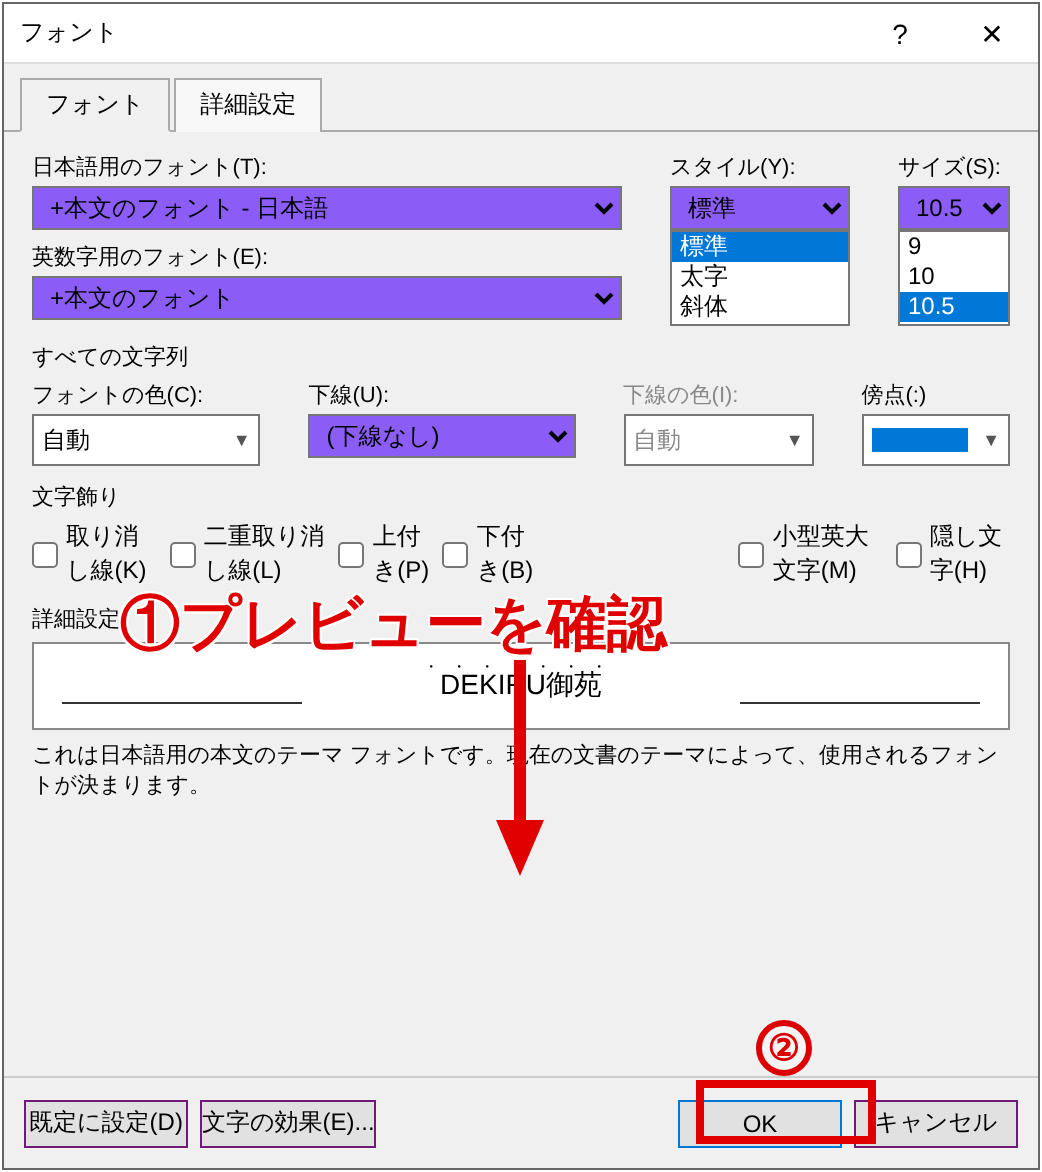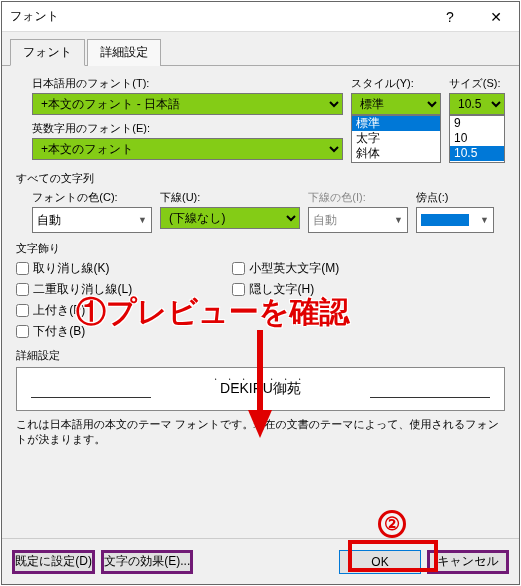--- a/index.html
+++ b/index.html
@@ -6,39 +6,39 @@
 body { background: #fff; width: 521px; height: 586px; position: relative; overflow: hidden; }
 .win { border: 1px solid #666; width: 519px; height: 584px; margin: 1px; background: #f0f0f0; display: flex; flex-direction: column; }
 .titlebar { height: 30px; background: #fff; border-bottom: 1px solid #ddd; display: flex; align-items: center; padding-left: 8px; font-size: 12px; }
 .titlebar .spacer { flex: 1; }
 .tbtn { width: 46px; height: 30px; display: flex; align-items: center; justify-content: center; font-size: 14px; }
 .tabs { display: flex; padding: 6px 8px 0 8px; border-bottom: 1px solid #aaa; background: #f0f0f0; }
 .tab { padding: 4px 12px; font-size: 12px; border: 1px solid #aaa; border-bottom: none; background: #f0f0f0; margin-right: 2px; position: relative; top: 1px; }
 .tab.active { background: #f0f0f0; border-bottom: 1px solid #f0f0f0; }
 .tab:not(.active) { background: #f8f8f8; }
 .body { flex: 1; padding: 10px 14px; background: #f0f0f0; font-size: 12px; overflow: hidden; }
-.row { display: flex; gap: 8px; margin-bottom: 2px; margin-left: 16px; }
+.row { display: flex; gap: 24px; margin-bottom: 2px; }
 .col { display: flex; flex-direction: column; }
 .lbl { font-size: 11px; margin-bottom: 2px; }
 .lbl.disabled { color: #888; }
-select.combo { height: 22px; font-size: 12px; border: 1px solid #767676; background: #84cc16; padding: 0 4px; }
+select.combo { height: 22px; font-size: 12px; border: 1px solid #767676; background: #8b5cf6; padding: 0 4px; }
 .listbox { border: 1px solid #767676; background: #fff; height: 48px; overflow-y: scroll; font-size: 12px; }
 .listbox .opt { padding: 0 4px; line-height: 15px; }
 .listbox .opt.sel { background: #0078d7; color: #fff; }
 .group-title { font-size: 11px; margin: 8px 0 4px 0; }
 .checks { display: flex; gap: 100px; }
-.checks .ccol { display: flex; flex-direction: column; gap: 4px; }
+.checks .ccol { display: flex; gap: 4px; }
 .chk { display: flex; align-items: center; gap: 4px; font-size: 12px; }
 .chk input { width: 13px; height: 13px; }
 .preview-box { border: 1px solid #888; background: #fff; height: 44px; margin: 4px 0; display: flex; align-items: center; justify-content: center; font-size: 14px; position: relative; }
 .preview-box .uline { position: absolute; bottom: 12px; height: 1px; background: #333; }
 .desc { font-size: 11px; margin-top: 6px; line-height: 1.4; }
 .footer { height: 46px; border-top: 1px solid #ccc; display: flex; align-items: center; padding: 0 10px; gap: 6px; background: #f0f0f0; }
 .footer .spacer { flex: 1; }
-.btn { min-width: 82px; height: 24px; font-size: 12px; border: 3px solid #701a75; background: #e1e1e1; cursor: pointer; }
+.btn { min-width: 82px; height: 24px; font-size: 12px; border: 1px solid #701a75; background: #e1e1e1; cursor: pointer; }
 .btn.primary { border: 1px solid #0078d7; }
 .emboss { background: #fff; border: 1px solid #767676; display: flex; align-items: center; justify-content: flex-start; height: 20px; padding: 12px 4px; position: relative; }
 .emboss .swatch { width: 40px; height: 12px; background: #000; }
 .emboss .dd { margin-left: auto; font-size: 9px; color: #555; }
 .dots { letter-spacing: 6px; font-size: 8px; position: absolute; top: 6px; }
 
 .annot { position: absolute; pointer-events: none; }
 .circ { width: 28px; height: 28px; border: 3px solid #d00; border-radius: 50%; display: flex; align-items: center; justify-content: center; color: #d00; font-weight: bold; font-size: 18px; background: rgba(255,255,255,0.3); }
 .red-text { color: #e00000; font-size: 30px; font-weight: bold; text-shadow: 1px 1px 0 #fff, -1px -1px 0 #fff, 1px -1px 0 #fff, -1px 1px 0 #fff; white-space: nowrap; }
 .arrow-svg { position: absolute; }
@@ -162,21 +162,21 @@
 
   <div class="footer">
     <button class="btn">既定に設定(D)</button>
     <button class="btn">文字の効果(E)...</button>
     <div class="spacer"></div>
     <button class="btn primary">OK</button>
     <button class="btn">キャンセル</button>
   </div>
 </div>
 
-<div class="annot" style="left:76px;top:292px">
+<div class="annot" style="left:60px;top:292px">
   <span class="red-text"><span>①</span><span>プレビューを確認</span></span>
 </div>
 <svg class="arrow-svg" style="left:245px;top:330px" width="30" height="110">
   <line x1="15" y1="0" x2="15" y2="85" stroke="#e00000" stroke-width="6"></line>
   <polygon points="15,108 3,80 27,80" fill="#e00000"></polygon>
 </svg>
 <div class="annot" style="left:378px;top:510px">
   <div class="circ">②</div>
 </div>
 <div class="red-box" style="left:348px;top:540px;width:90px;height:32px"></div>

